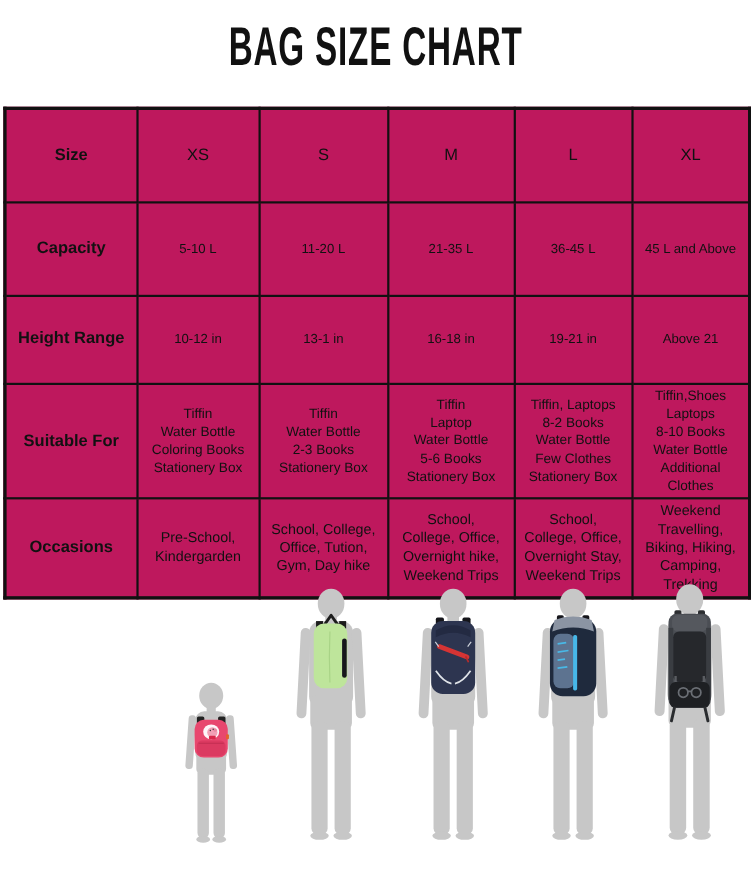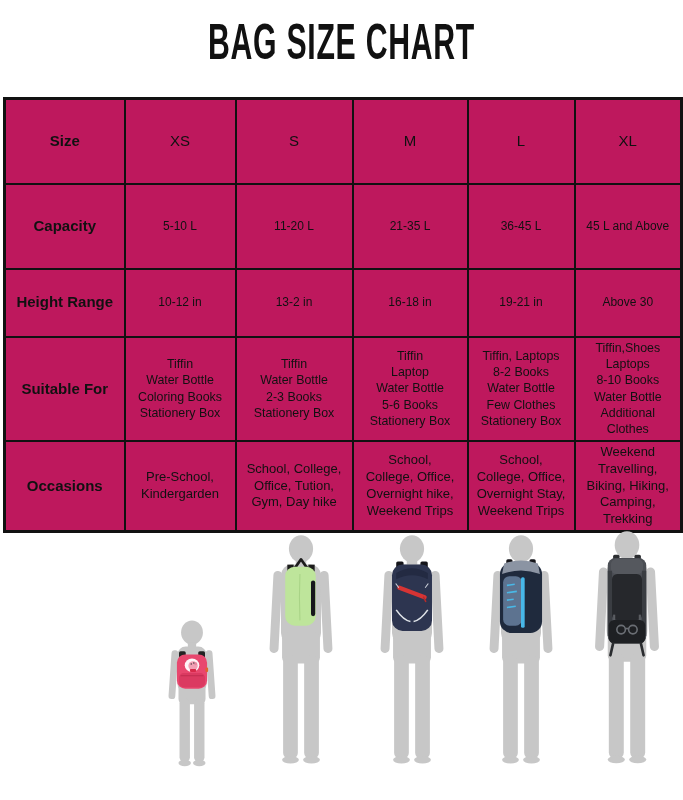--- a/index.html
+++ b/index.html
@@ -22,21 +22,21 @@
     border:3px solid #111;
   }
   table.size-chart th, table.size-chart td{
     border:2px solid #111;text-align:center;vertical-align:middle;
     white-space:pre-line;line-height:1.35;padding:2px 3px;
   }
   table.size-chart th{font-weight:bold;font-size:15px;}
   table.size-chart td{font-size:12px;font-weight:400;}
   tr:nth-child(1){height:85px;}
   tr:nth-child(2){height:85px;margin-left:18px;}
-  tr:nth-child(3){height:68px;}
+  tr:nth-child(3){height:80px;}
   tr:nth-child(4){height:86px;}
   tr:nth-child(5){height:90px;}
   tr:nth-child(1) td{font-size:15px;}
   tr:nth-child(4) td{font-size:12.4px;line-height:1.32;}
   tr:nth-child(5) td{font-size:13px;line-height:1.3;}
   
   .figures{position:absolute;left:0;top:525px;width:683px;height:275px;}
   .figure{position:absolute;bottom:26px;}
   .fig-child{left:157px;width:70px;height:156px;}
   .fig-s   {left:269px;width:64px;height:242px;}
@@ -74,24 +74,24 @@
           <th>Capacity</th>
           <td>5-10 L</td>
           <td>11-20 L</td>
           <td>21-35 L</td>
           <td>36-45 L</td>
           <td>45 L and Above</td>
         </tr>
         <tr>
           <th>Height Range</th>
           <td>10-12 in</td>
-          <td>13-2 in</td>
+          <td>13-1 in</td>
           <td>16-18 in</td>
           <td>19-21 in</td>
-          <td>Above 30</td>
+          <td>Above 21</td>
         </tr>
         <tr>
           <th>Suitable For</th>
           <td>Tiffin
 Water Bottle
 Coloring Books
 Stationery Box</td>
           <td>Tiffin
 Water Bottle
 2-3 Books

